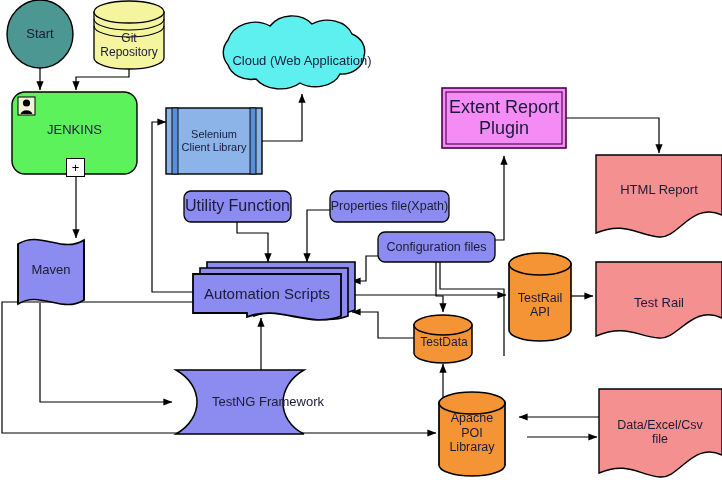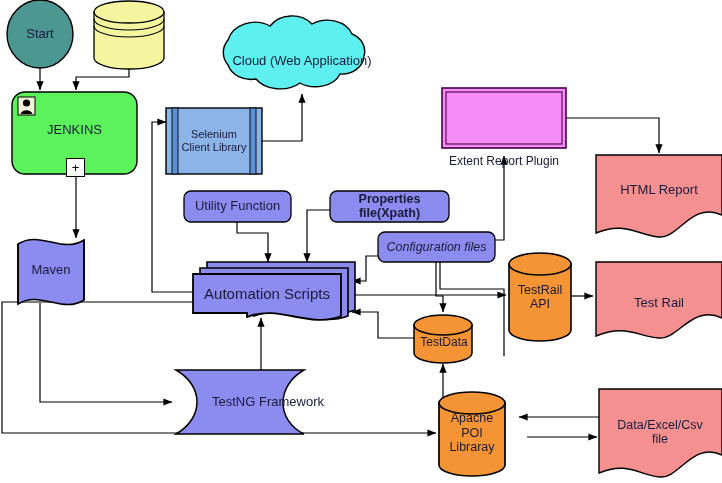--- a/index.html
+++ b/index.html
@@ -122,47 +122,49 @@
     <g>
       <path d="M439,403 l0,62 a33,11 0 0 0 66,0 l0,-62 z" fill="#f59434" stroke="#000" stroke-width="1.7"></path>
       <ellipse cx="472" cy="403" rx="33" ry="11" fill="#f59434" stroke="#000" stroke-width="1.7"></ellipse>
     </g>
 
     <path d="M599,389 l123,0 l0,66 c-29,-14 -43,24 -62,22 c-21,-2 -33,-16 -61,-4 z" fill="#f49090" stroke="#000" stroke-width="1.4"></path>
   </svg>
 
   <div class="node-label" style="left:8px;top:22px;width:64px;height:24px;font-size:13px;">Start</div>
 
+  <div class="node-label" style="left:96px;top:30px;width:66px;height:32px;font-size:12px;white-space:pre;">Git
+Repository</div>
 
   <div class="node-label" style="left:12px;top:120px;width:125px;height:20px;font-size:13px;">JENKINS</div>
 
   <div class="plus-box" style="left:66px;top:158px;">+</div>
 
   <div class="node-label" style="left:206px;top:51px;width:192px;height:20px;font-size:13px;">Cloud (Web Application)</div>
 
   <div class="node-label" style="left:176px;top:124px;width:76px;height:34px;font-size:11px;white-space:pre;">Selenium
 Client Library</div>
 
   <div class="node-label" style="left:20px;top:260px;width:62px;height:20px;font-size:13px;">Maven</div>
 
-  <div class="node-label" style="left:184px;top:196px;width:107px;height:20px;font-size:13px;">Utility Function</div>
+  <div class="node-label" style="left:184px;top:196px;width:107px;height:20px;font-size:16px;">Utility Function</div>
 
-  <div class="node-label" style="left:330px;top:196px;width:119px;height:20px;font-size:12.5px;font-weight:bold;">Properties file(Xpath)</div>
+  <div class="node-label" style="left:330px;top:196px;width:119px;height:20px;font-size:12.5px;">Properties file(Xpath)</div>
 
-  <div class="node-label" style="left:378px;top:237px;width:117px;height:20px;font-size:12.5px;font-style:italic;">Configuration files</div>
+  <div class="node-label" style="left:378px;top:237px;width:117px;height:20px;font-size:12.5px;">Configuration files</div>
 
   <div class="node-label" style="left:196px;top:284px;width:142px;height:20px;font-size:15px;">Automation Scripts</div>
 
   <div class="node-label" style="left:192px;top:392px;width:120px;height:20px;font-size:13px;margin-left:16px;">TestNG Framework</div>
 
-  <div class="node-label" style="left:447px;top:108px;width:114px;height:20px;font-size:12px;margin-top:44px;">Extent Report Plugin</div>
+  <div class="node-label" style="left:447px;top:108px;width:114px;height:20px;font-size:18px;">Extent Report Plugin</div>
 
   <div class="node-label" style="left:608px;top:180px;width:102px;height:20px;font-size:13px;">HTML Report</div>
 
-  <div class="node-label" style="left:512px;top:281px;width:56px;height:32px;font-size:12.5px;white-space:pre;">TestRail
+  <div class="node-label" style="left:512px;top:289px;width:56px;height:32px;font-size:12.5px;white-space:pre;">TestRail
 API</div>
 
   <div class="node-label" style="left:612px;top:293px;width:94px;height:20px;font-size:13px;">Test Rail</div>
 
   <div class="node-label" style="left:415px;top:334px;width:58px;height:18px;font-size:12px;">TestData</div>
 
   <div class="node-label" style="left:440px;top:409px;width:64px;height:48px;font-size:12.5px;white-space:pre;">Apache
 POI
 Libraray</div>
 

